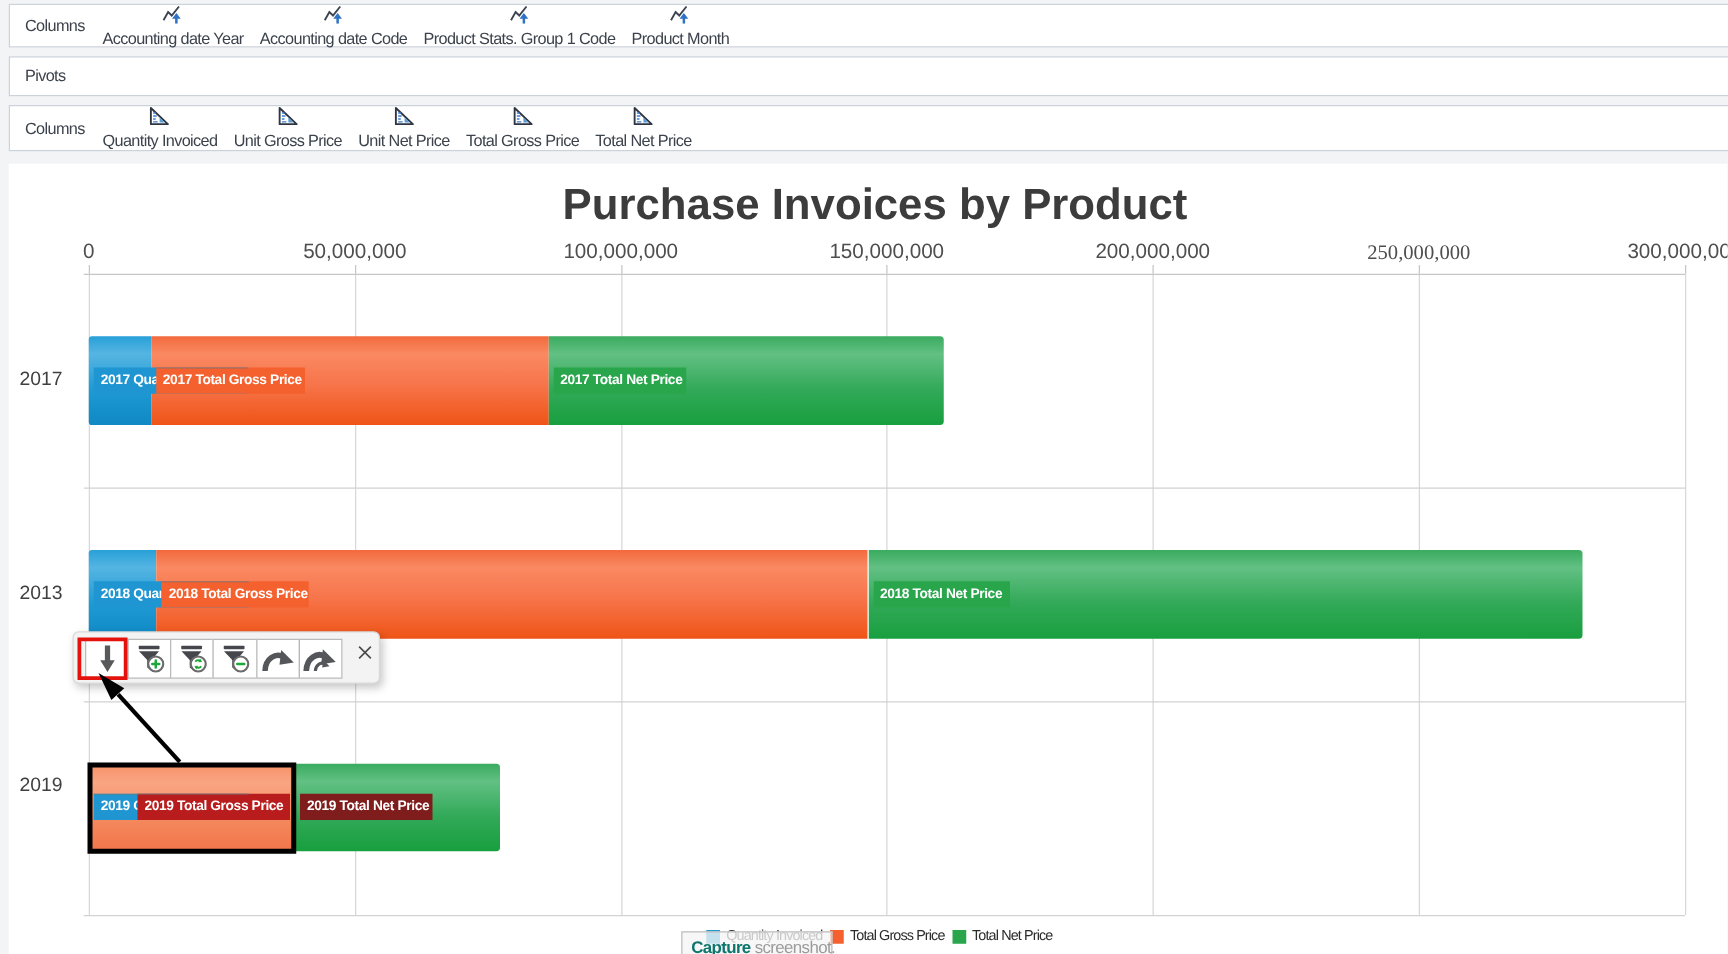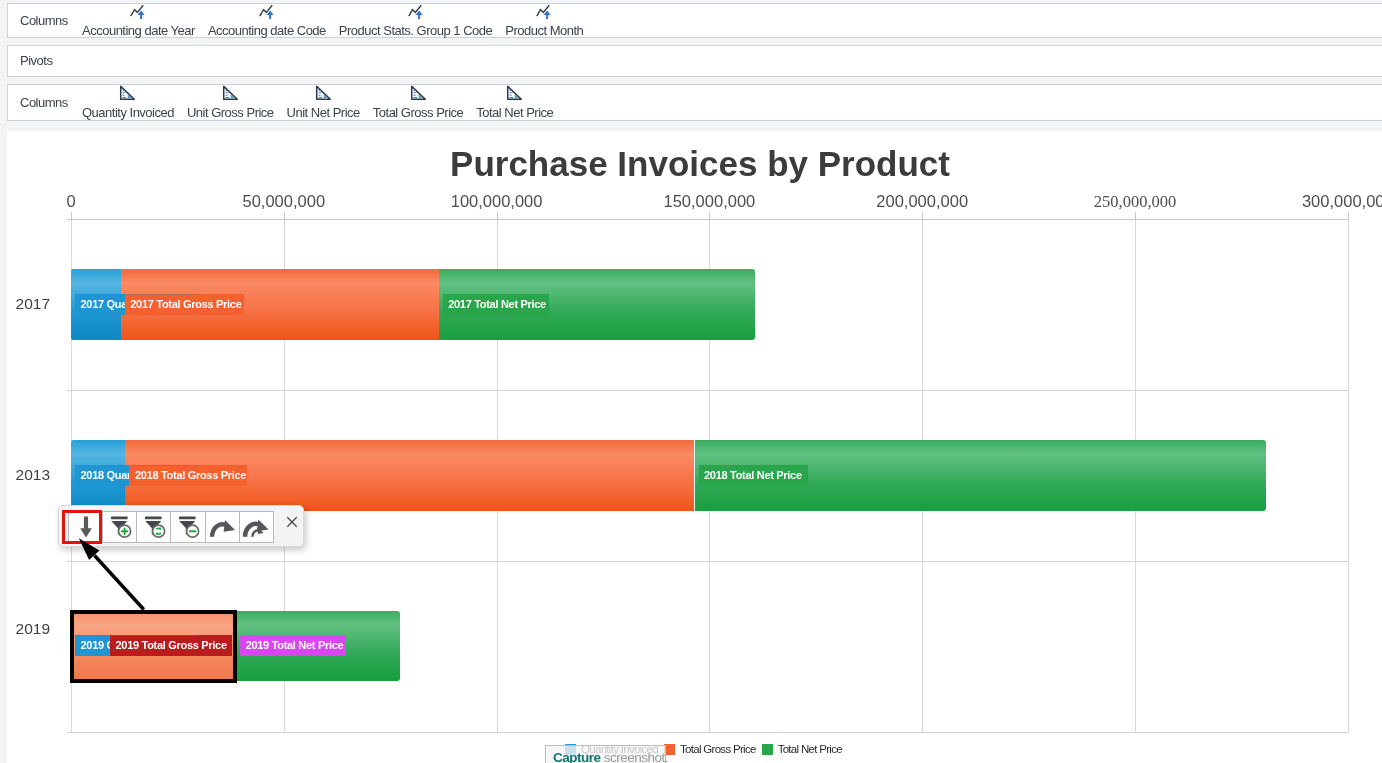--- a/index.html
+++ b/index.html
@@ -219,21 +219,21 @@
         <div class="bar-seg" style="left: 687.504px; top: 309.055px; width: 571.155px; height: 70.5px; background: linear-gradient(rgb(58, 171, 95) 0%, rgb(98, 192, 131) 20%, rgb(50, 169, 88) 60%, rgb(24, 159, 63) 100%); border-radius: 0px 3px 3px 0px;"></div>
         <div class="bar-badge" style="left: 68px; top: 333.555px; width: 124px; background: rgb(31, 150, 209);">2018 Quantity Invoiced</div>
         <div class="bar-badge" style="left: 122.477px; top: 333.555px; width: 117.5px; background: rgb(244, 97, 46);">2018 Total Gross Price</div>
         <div class="bar-badge" style="left: 691.504px; top: 333.555px; width: 109px; background: rgb(41, 165, 76);">2018 Total Net Price</div>
         <div class="abs" style="left: 122.477px; top: 333.555px; width: 69.5232px; height: 1px; background: rgba(115, 115, 115, 0.5);"></div>
         <div class="cat-label" style="left: -7px; top: 498px;">2019</div>
         <div class="bar-seg" style="left: 64px; top: 479.925px; width: 165.133px; height: 70.5px; background: linear-gradient(rgb(246, 145, 104) 0%, rgb(249, 165, 131) 22%, rgb(245, 138, 95) 60%, rgb(241, 118, 74) 100%); border-radius: 2.5px 0px 0px 2.5px;"></div>
         <div class="bar-seg" style="left: 229.133px; top: 479.925px; width: 164.282px; height: 70.5px; background: linear-gradient(rgb(58, 171, 95) 0%, rgb(98, 192, 131) 20%, rgb(50, 169, 88) 60%, rgb(24, 159, 63) 100%); border-radius: 0px 3px 3px 0px;"></div>
         <div class="bar-badge" style="left: 68px; top: 504.425px; width: 123.5px; background: rgb(31, 150, 209);">2019 Quantity Invoiced</div>
         <div class="bar-badge" style="left: 68px; top: 504.425px; width: 121.7px; background: #b91c1c; margin-left: 35px;">2019 Total Gross Price</div>
-        <div class="bar-badge" style="left: 233.133px; top: 504.425px; width: 106px; background: #d946ef;">2019 Total Net Price</div>
+        <div class="bar-badge" style="left: 233.133px; top: 504.425px; width: 106px; background: #7f1d1d;">2019 Total Net Price</div>
         <div class="abs" style="left: 68px; top: 504.425px; width: 123.5px; height: 1px; background: rgba(115, 115, 115, 0.5);"></div>
         <div class="selection-rect" style="left: 62.5px; top: 478.5px; width: 167px; height: 73.5px; border-color: rgb(0, 0, 0);"></div>
       </div>
     <div class="legend" id="legend" style="left: 558px; top: 612px;">
         <div class="legend-item">
           <span class="legend-swatch" style="background: rgb(31, 154, 212);"></span>
           <span class="legend-text">Quantity Invoiced</span>
         </div>
         <div class="legend-item">
           <span class="legend-swatch" style="background: rgb(244, 97, 46);"></span>

